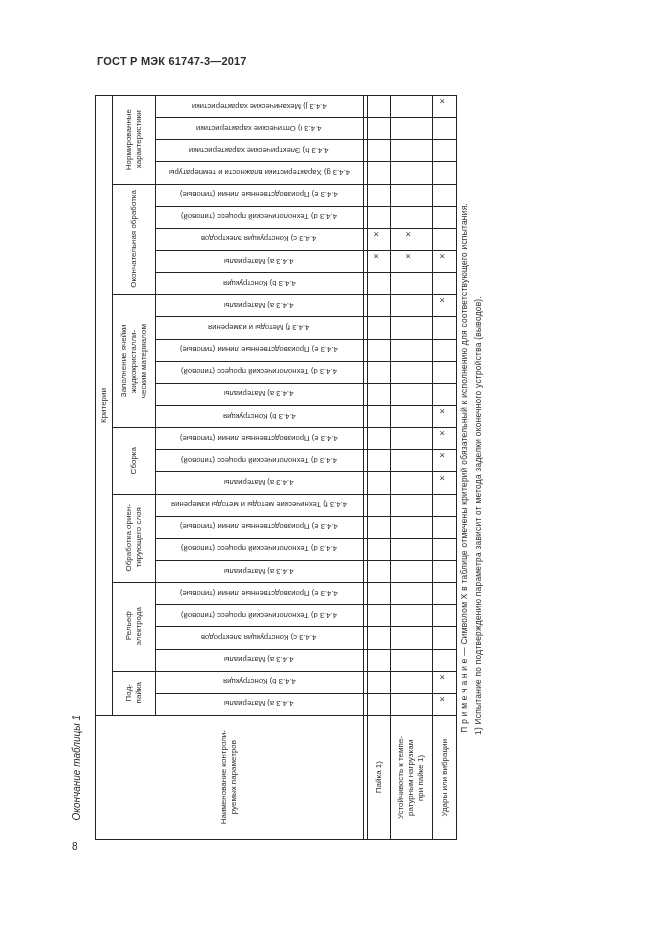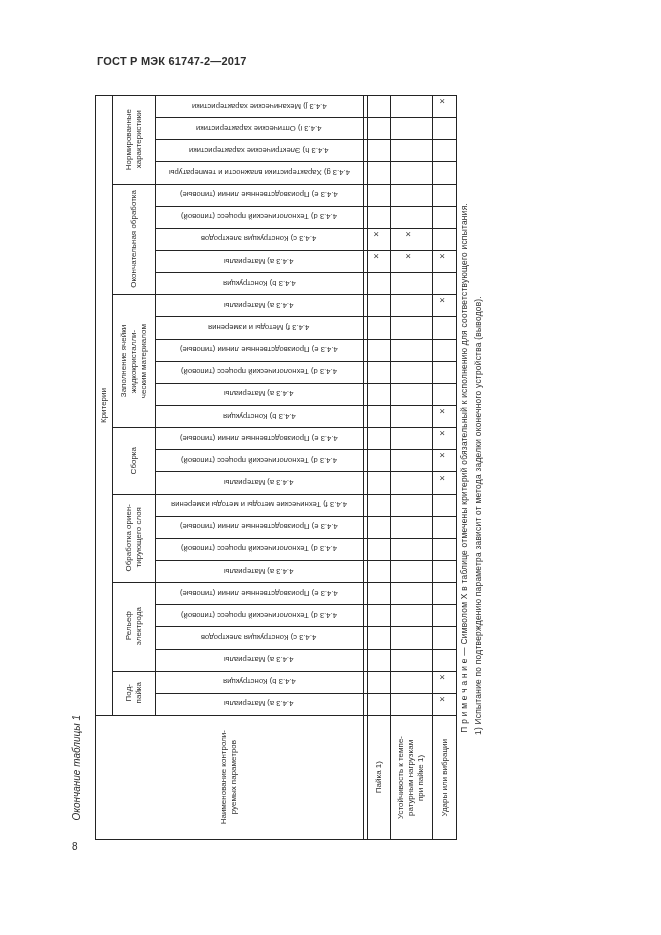--- a/index.html
+++ b/index.html
@@ -23,21 +23,21 @@
   .mark{ position:absolute; font-size:9.5px; line-height:1; transform:translate(-50%,-50%) rotate(180deg); }
   
   .frame{ position:absolute; border:1.5px solid var(--border); }
   .vl,.hl{ position:absolute; background:var(--border); }
 </style>
 </head>
 <body>
 
 <div class="page">
 
-  <div class="doc-header">ГОСТ Р МЭК 61747-2—2017</div>
+  <div class="doc-header">ГОСТ Р МЭК 61747-3—2017</div>
 
   <div class="vcell valign-start" style="left:71px; top:698px; width:18px; height:140px;">
     <span class="vtext title-vtext">Окончание таблицы 1</span>
   </div>
 
   <div id="tbl">
       <div class="frame" style="left: 95px; top: 95px; width: 362px; height: 745px; position: absolute;"></div>
       <div class="vl" style="left: 112px; top: 95px; width: 1px; height: 620px; position: absolute;"></div>
       <div class="vl" style="left: 155px; top: 95px; width: 1px; height: 620px; position: absolute;"></div>
       <div class="vl" style="left: 363px; top: 95px; width: 1px; height: 745px; position: absolute;"></div>

